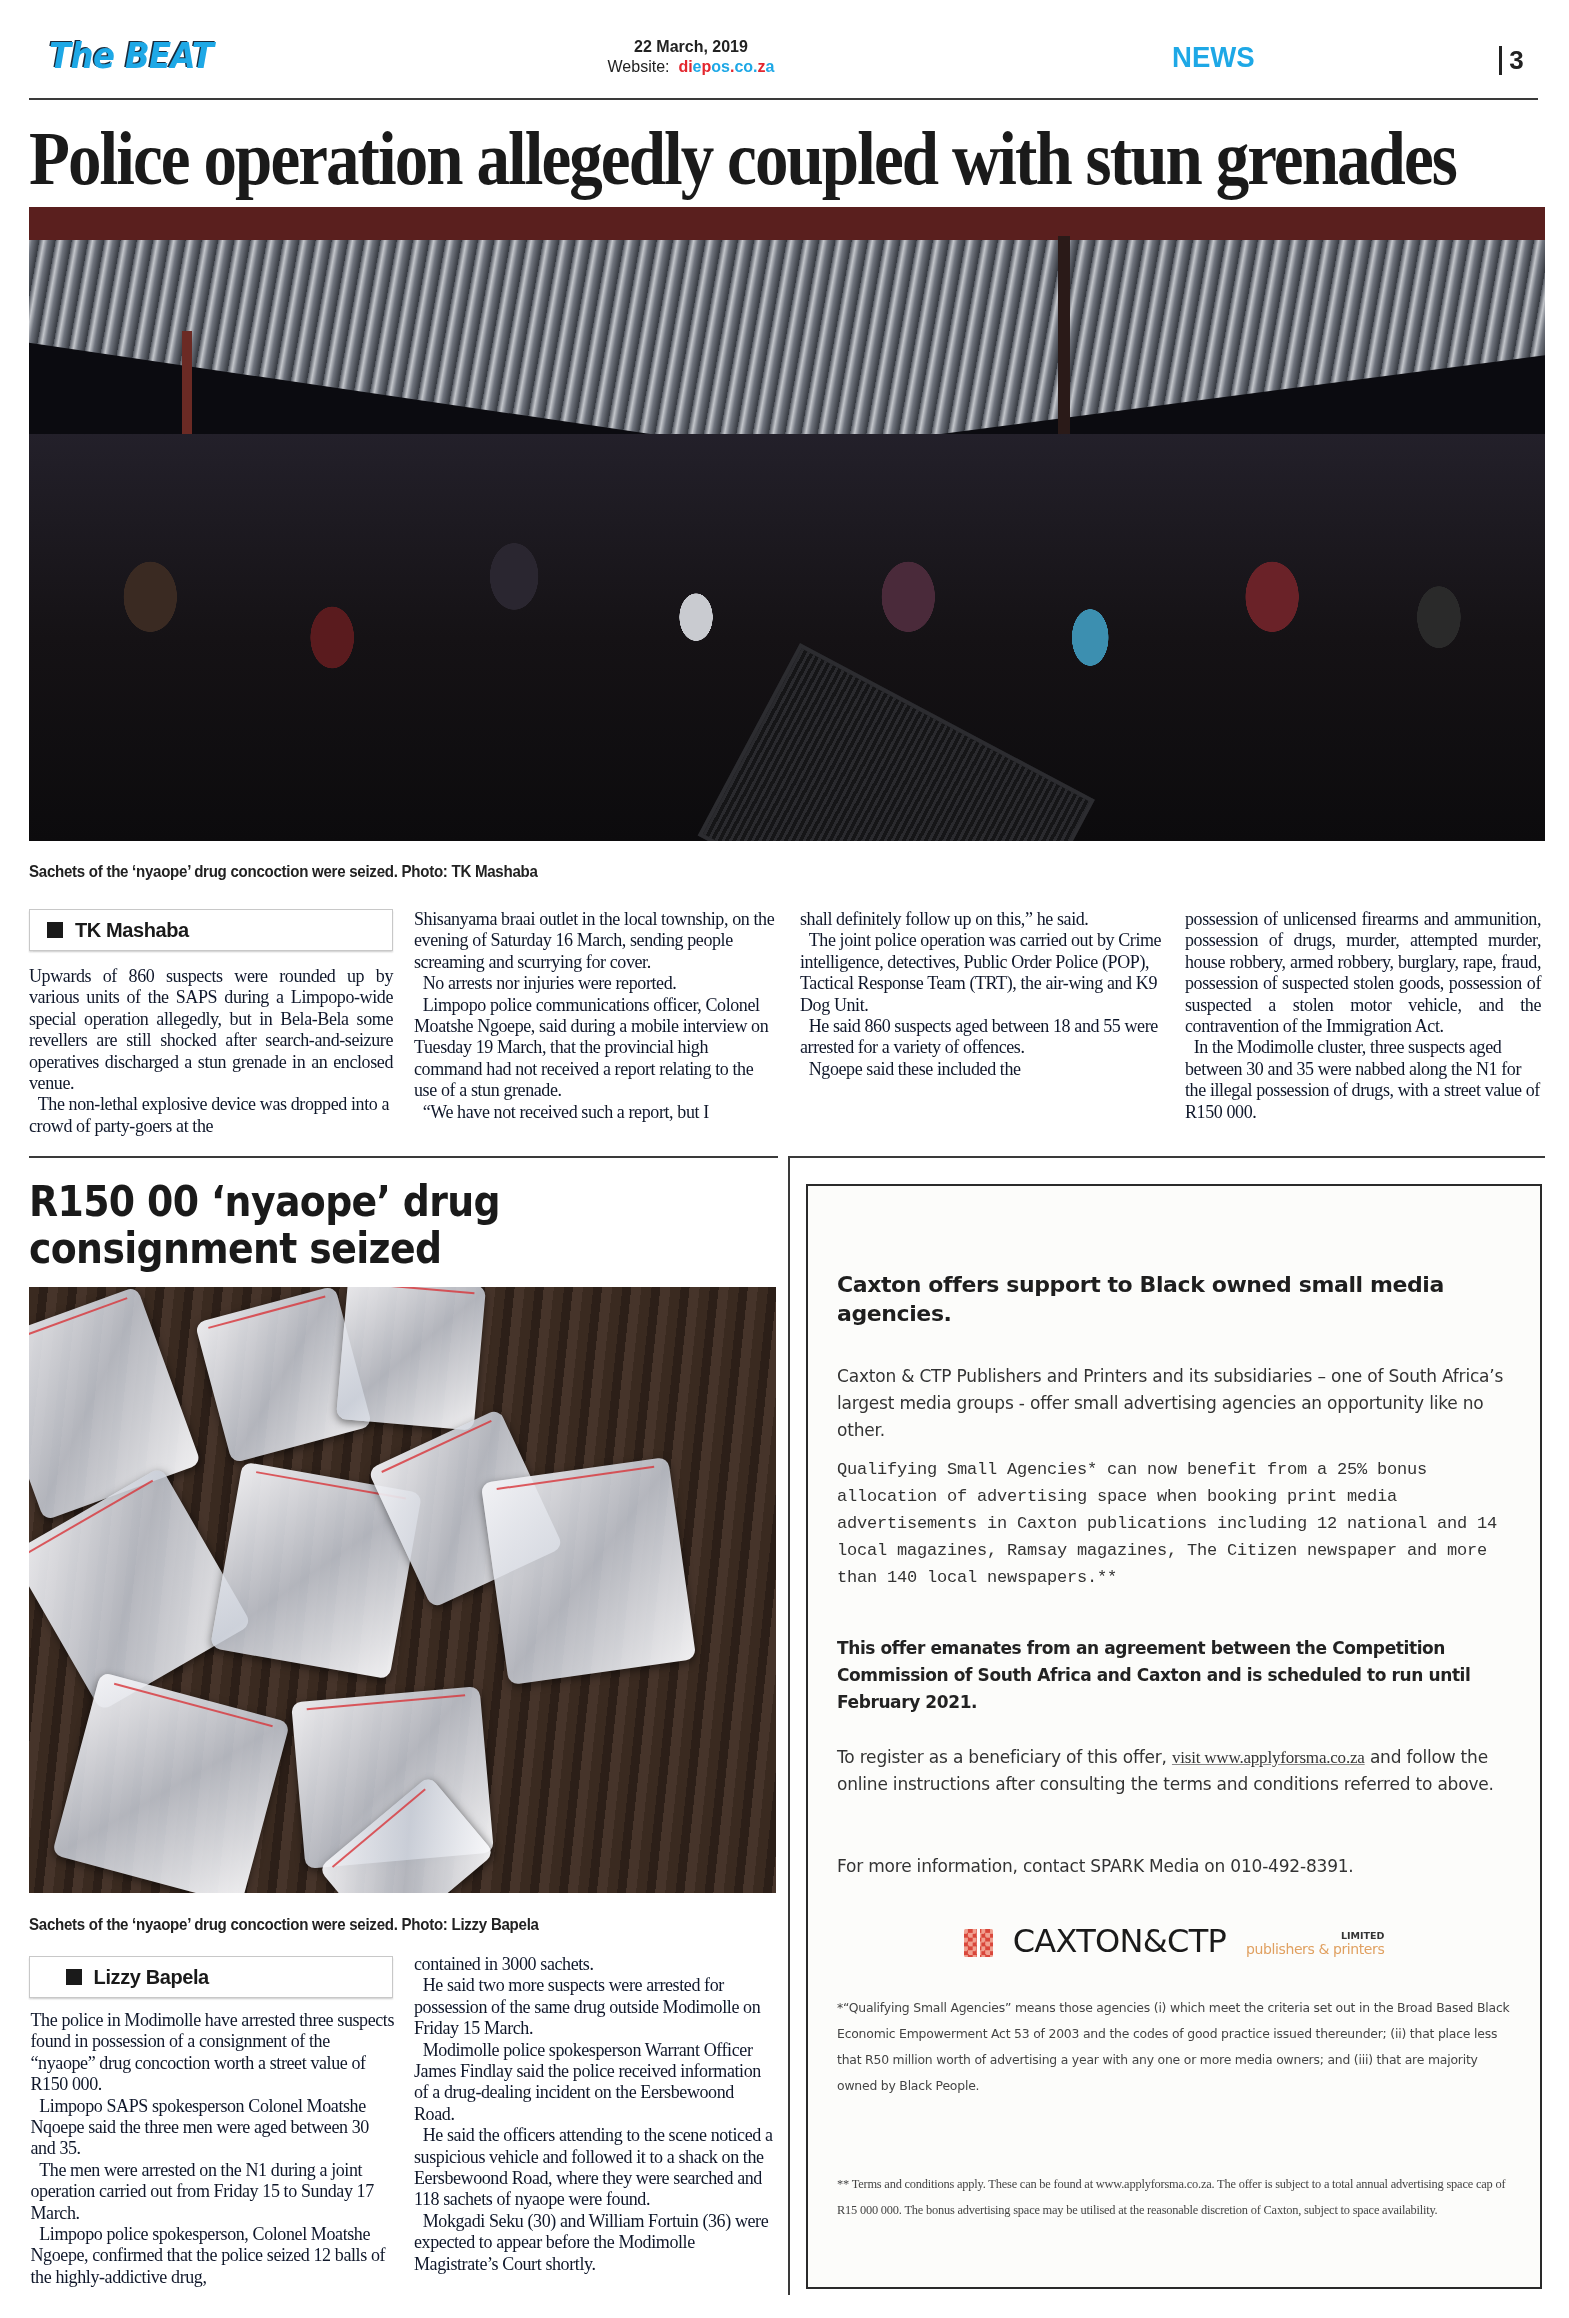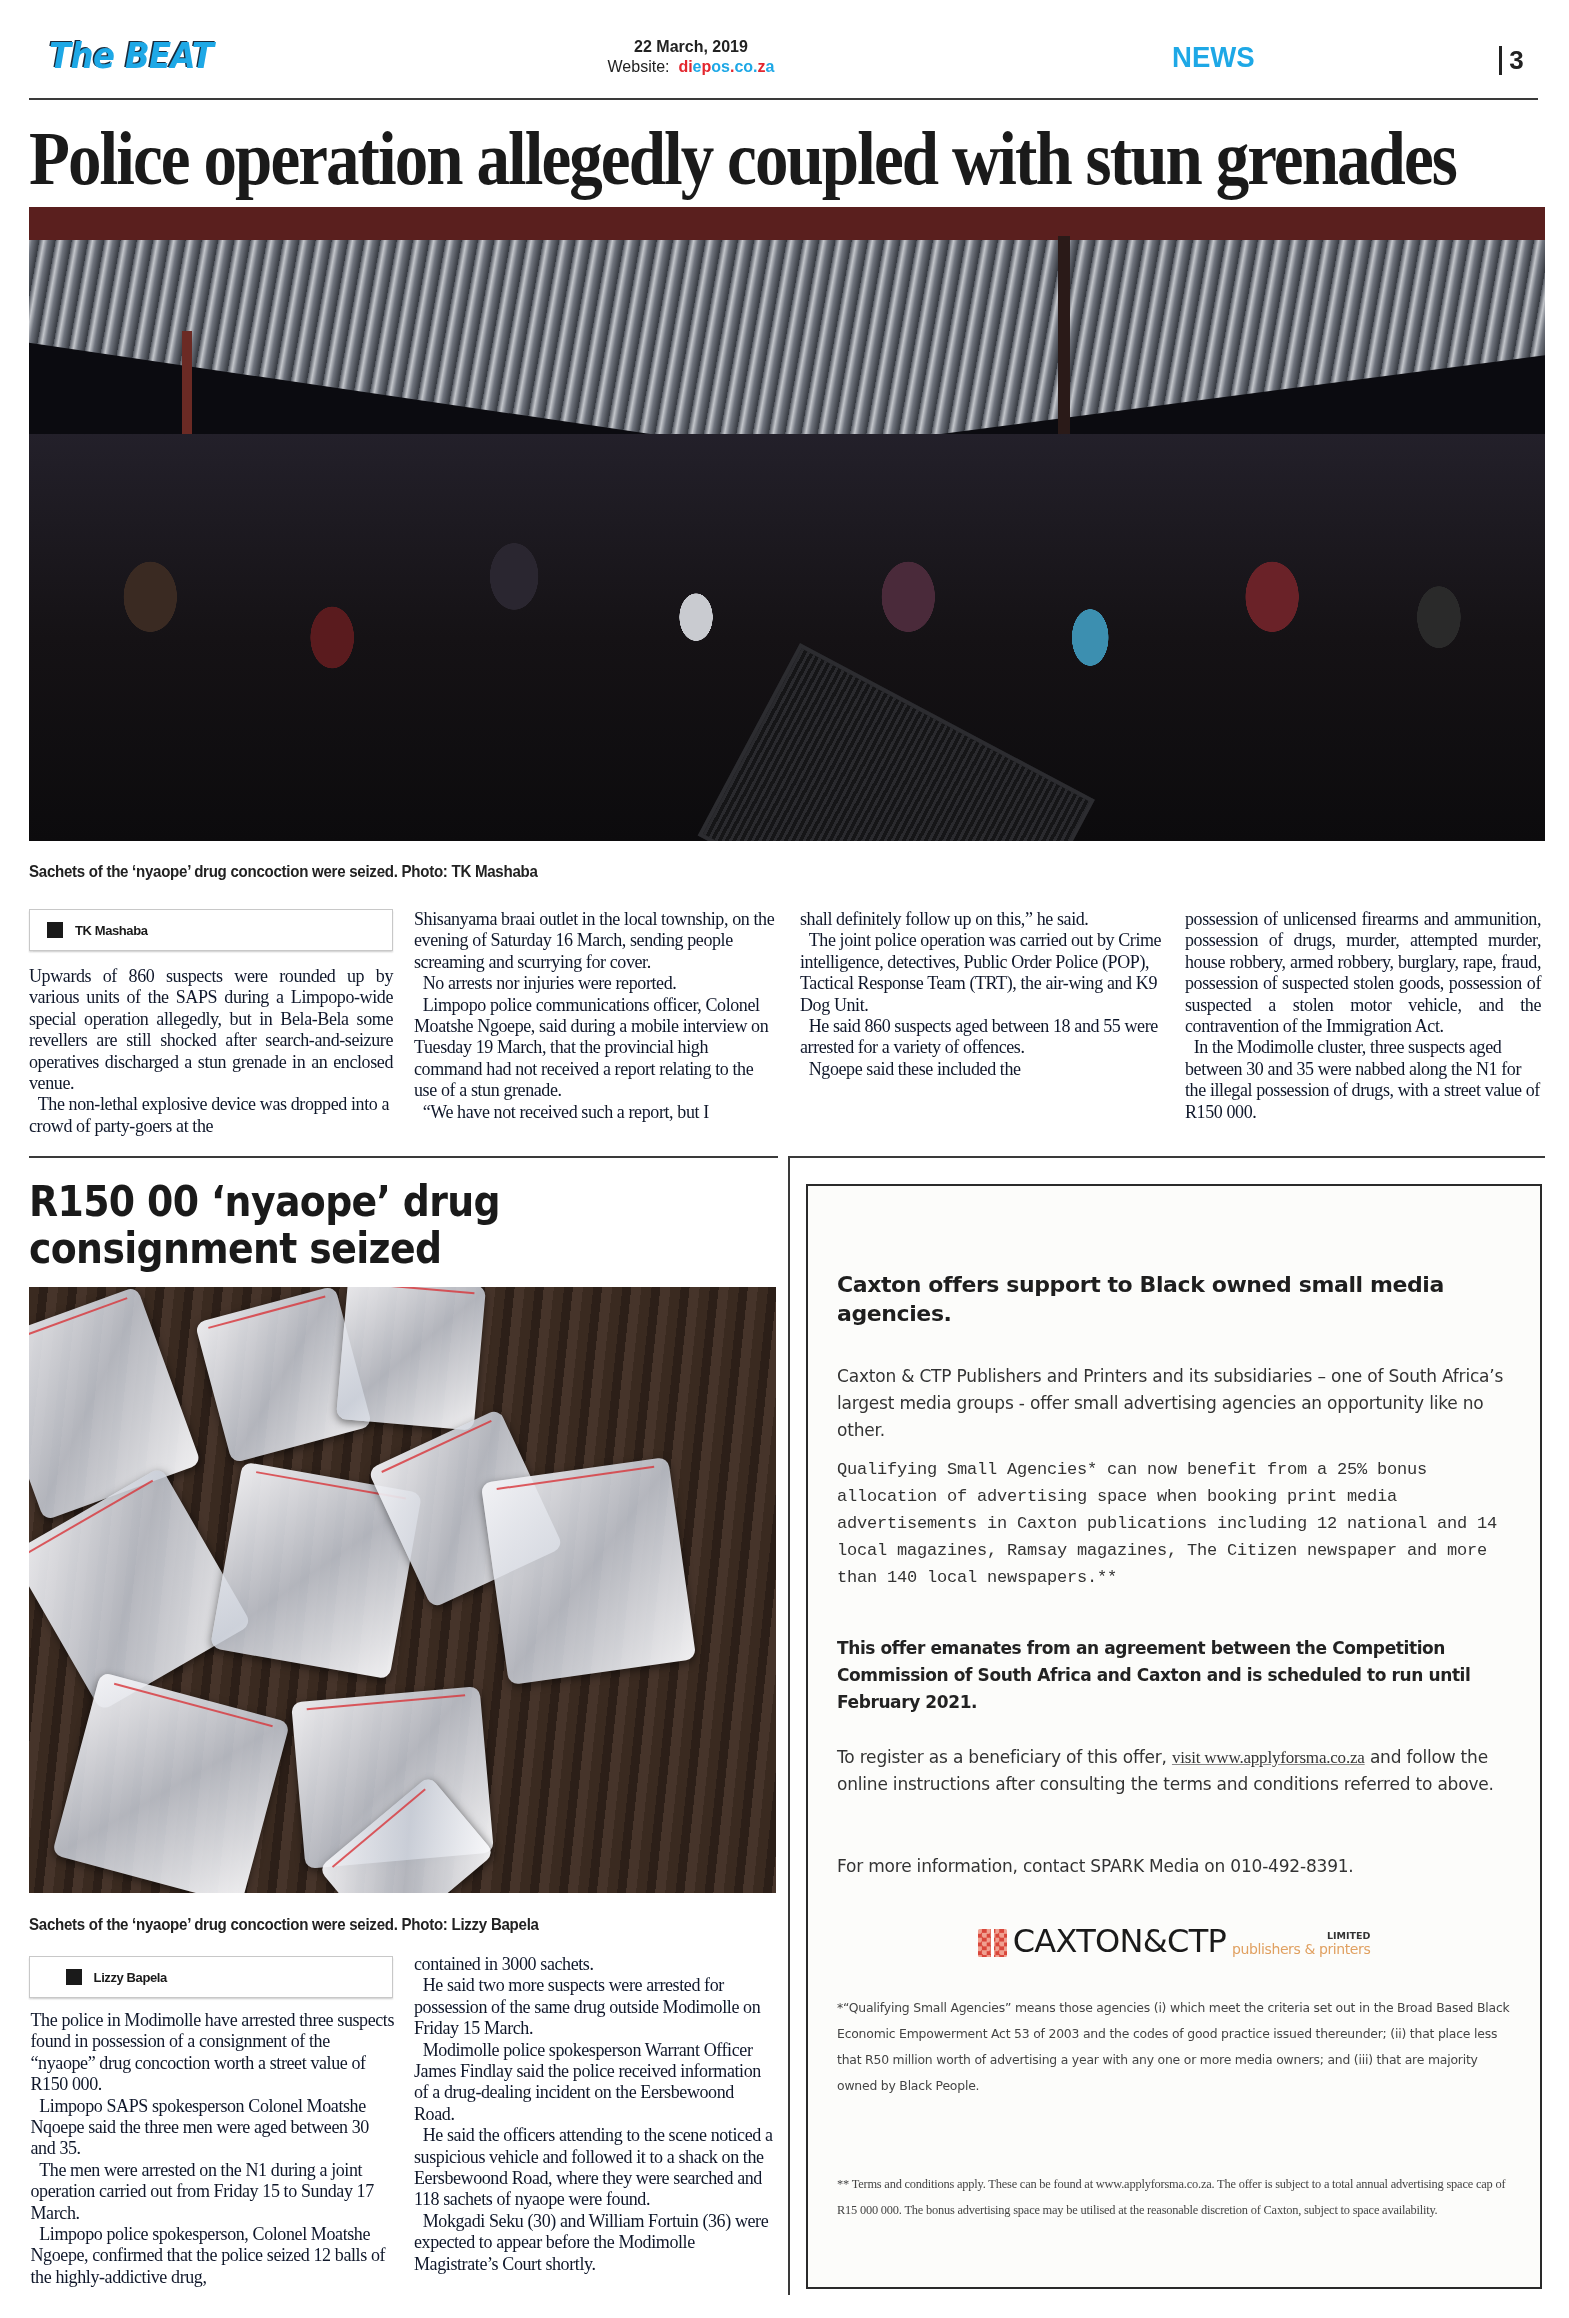--- a/index.html
+++ b/index.html
@@ -50,21 +50,21 @@
           background-image:repeating-linear-gradient(90deg, #2a2a2e 0 2.9px, #151517 2.9px 6.5px); }
 
   
   .caption { font-family:"Liberation Sans", sans-serif; font-weight:bold; font-size:16.4px; color:#222;
           letter-spacing:-0.3px; white-space:nowrap; transform:scaleX(0.92); transform-origin:left top; }
 
   
   .byline { width:364px; height:42px; border:1.5px solid #c8c8c8; box-shadow:0 1.5px 1.5px #d8d8d8; background:#fff;
           display:flex; align-items:center; padding-left:17.4px; gap:11.6px; }
   .byline .sq { width:16px; height:16px; background:#1a1a1a; }
-  .byline .name { font-family:"Liberation Sans", sans-serif; font-weight:bold; font-size:13px; color:#1a1a1a; letter-spacing:-0.4px; }
+  .byline .name { font-family:"Liberation Sans", sans-serif; font-weight:bold; font-size:20px; color:#1a1a1a; letter-spacing:-0.4px; }
 
   
   .col { font-family:"Liberation Serif", serif; font-size:18px; line-height:21.4px; color:#0f172a;
           letter-spacing:-0.4px; }
   .col p { text-indent:0; }
   .col p.ind { text-indent:8.7px; }
   .col p.just { text-align:justify; }
 
   
   .headline2 { left:29px; top:1178px; font-family:"DejaVu Sans", sans-serif; font-weight:bold; font-size:42px;
@@ -81,21 +81,21 @@
   .adframe-top { left:789px; top:1156px; width:756px; height:1.5px; background:#3a3a3a; }
   .adframe-left { left:788px; top:1156px; width:1.5px; height:1139px; background:#3a3a3a; }
   .ad { left:806px; top:1184px; width:736px; height:1105px; border:2.2px solid #2a2a2a; background:#fcfcfa;
         font-family:"DejaVu Sans", sans-serif; color:#2a2a2a; }
   .ad .inner { position:absolute; left:29px; right:29px; }
   .ad h2 { font-size:22px; line-height:29px; font-weight:bold; color:#1e1e1e; letter-spacing:-0.4px; }
   .ad .p { font-size:17px; line-height:27px; color:#333; letter-spacing:-0.2px; }
   .ad .pb { font-size:17px; line-height:27px; font-weight:bold; color:#222; letter-spacing:-0.4px; }
   .ad .link { text-decoration:underline; text-decoration-color:#888;font-family:Liberation Serif, serif; }
   .ad .fine { font-size:12.4px; line-height:26px; color:#444; letter-spacing:-0.2px; }
-  .ad .logo-row { display:flex; align-items:flex-end; justify-content:center; gap:6px; }
+  .ad .logo-row { display:flex; align-items:flex-end; justify-content:center; gap:20px; }
   .ad .caxton-mark { width:29px; height:28px; background:
           linear-gradient(90deg, transparent 45%, #fff 45%, #fff 55%, transparent 55%),
           repeating-conic-gradient(#d9463a 0 25%, #f0a090 0 50%) 0 0/8.7px 8.7px; border-radius:1.5px; }
   .ad .caxton-name { font-family:"DejaVu Sans", sans-serif; font-size:32px; line-height:32px; color:#1a1a1a; letter-spacing:-0.7px; }
   .ad .caxton-sub { display:flex; flex-direction:column; align-items:flex-end; }
   .ad .caxton-limited { font-size:9.5px; font-weight:bold; color:#333; }
   .ad .caxton-pp { font-size:14px; color:#e0a060; letter-spacing:-0.4px; }
 </style>
 </head>
 <body>

